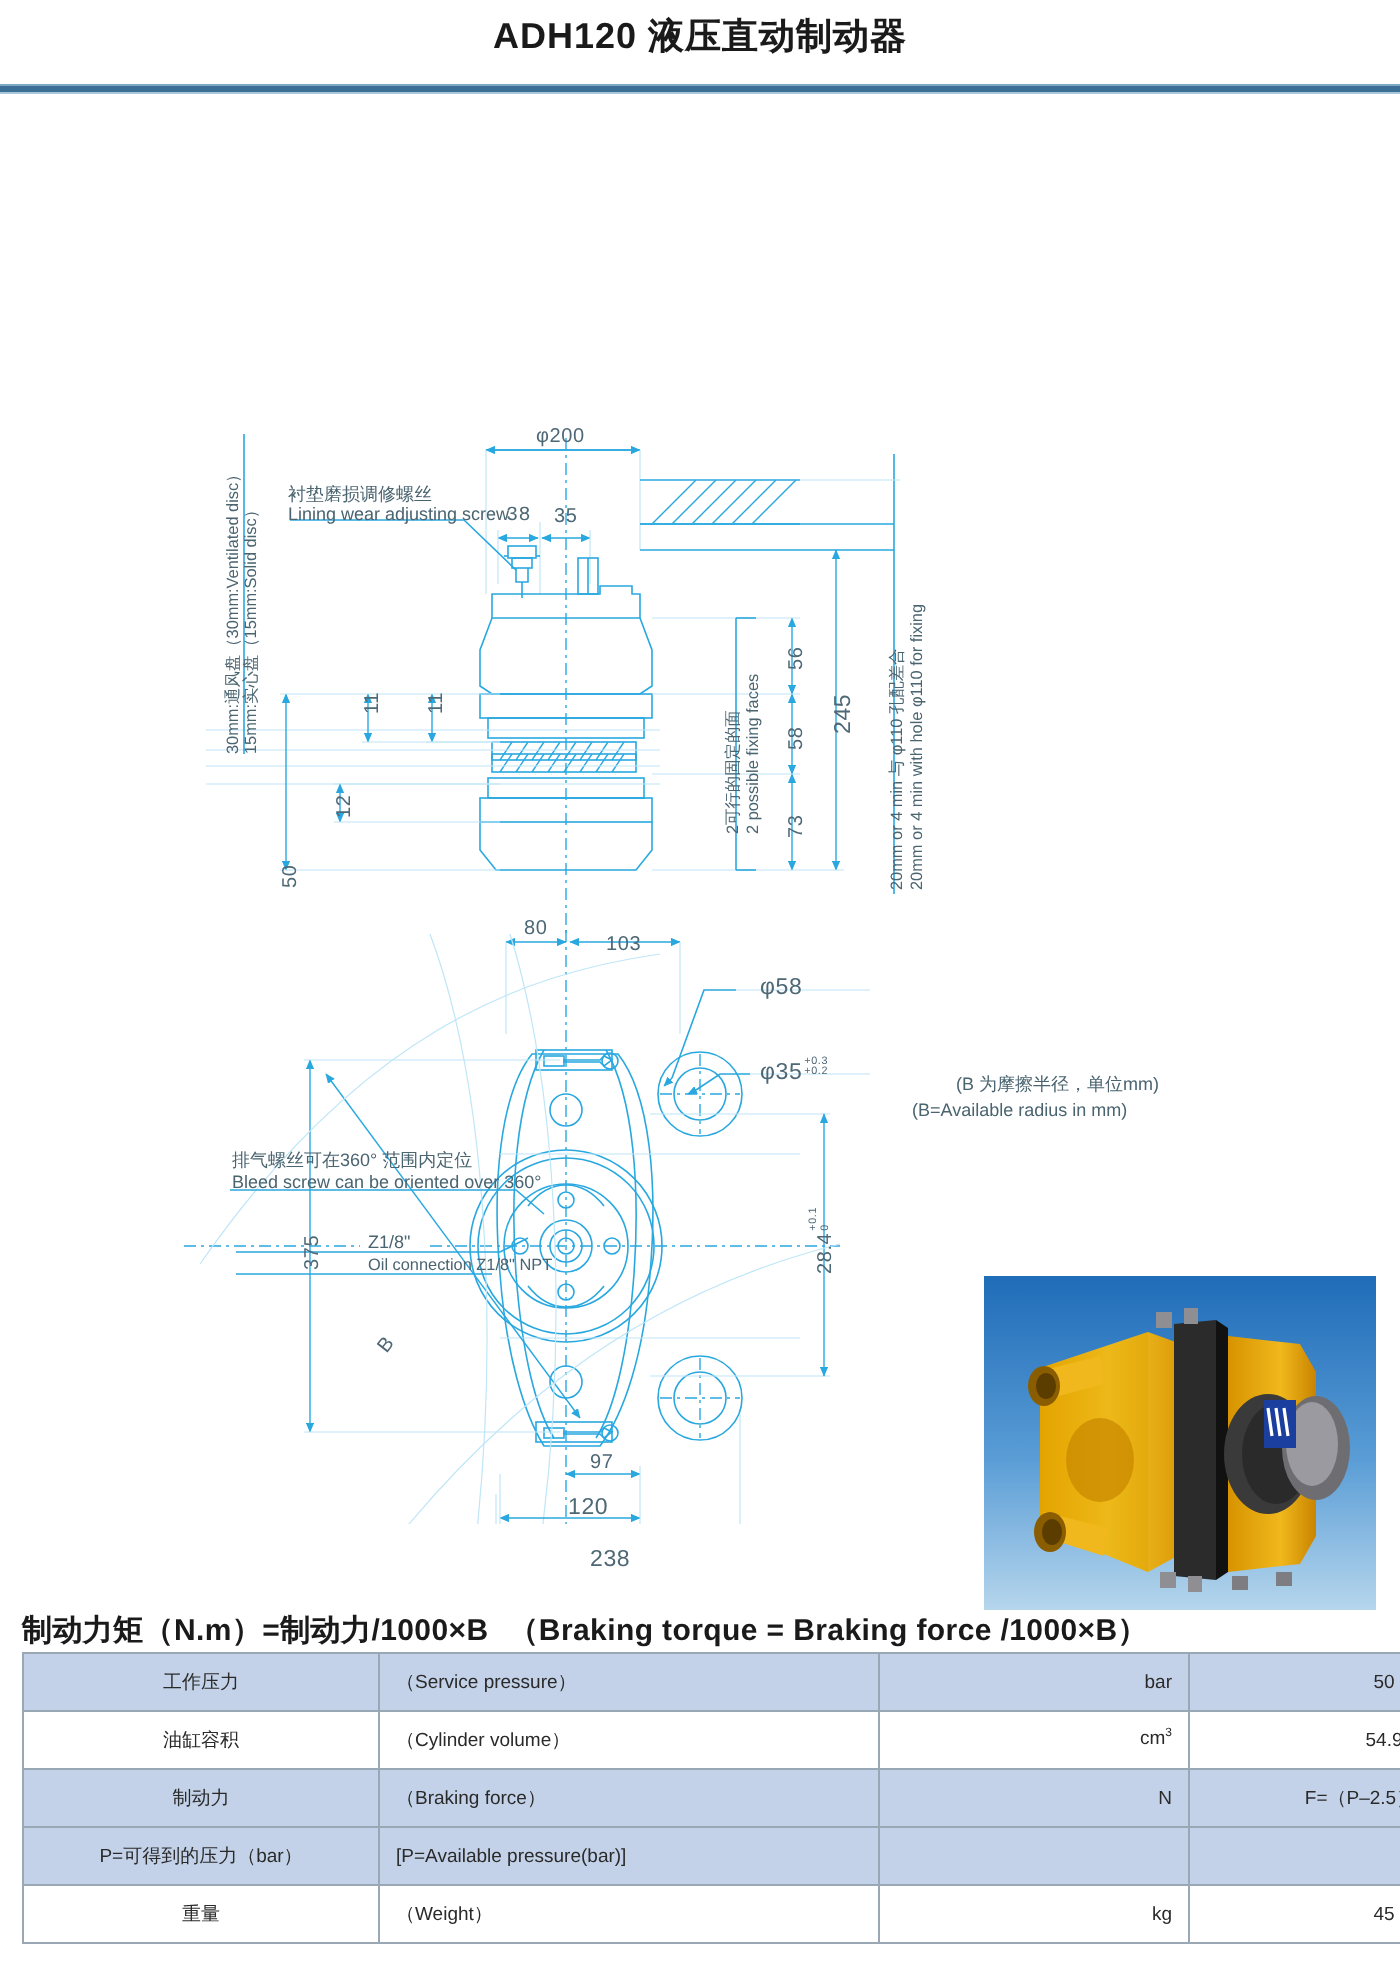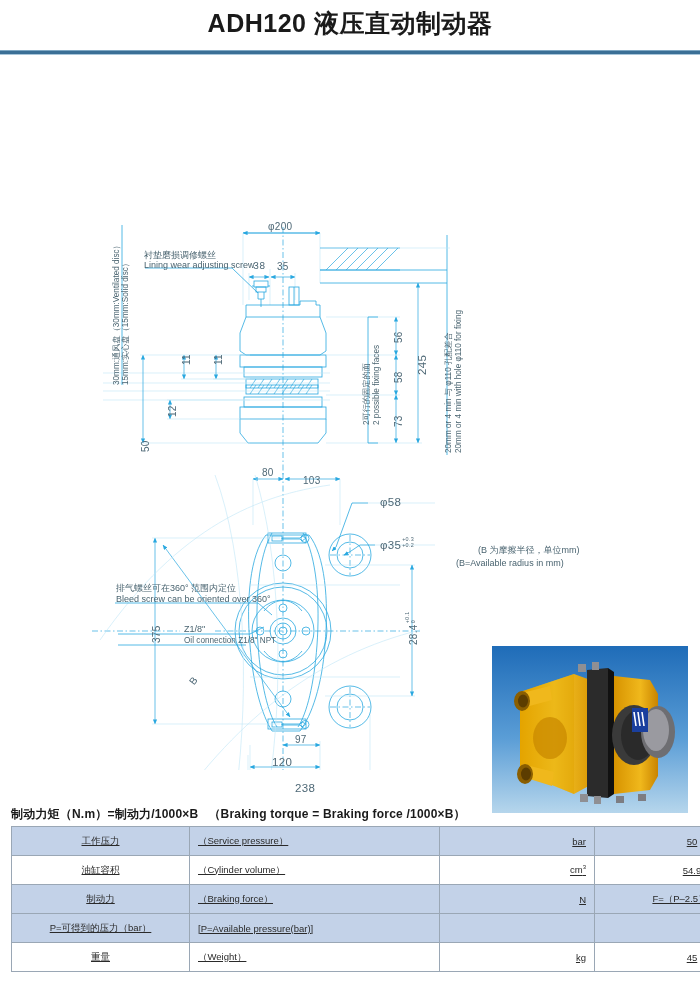--- a/index.html
+++ b/index.html
@@ -14,21 +14,21 @@
     color: #231f20;
     overflow: hidden;
   }
 
   
   .page-header {
     padding-top: 8px;
     text-align: center;
   }
   .title-cn {
-    font-size: 25px;
+    font-size: 18px;
     font-weight: bold;
     letter-spacing: 0.5px;
     color: #1a1a1a;
     line-height: 1.2;
   }
   .title-en {
     font-size: 13.5px;
     font-weight: bold;
     letter-spacing: 0.6px;
     color: #1a1a1a;
@@ -84,42 +84,41 @@
     left: 492px; top: 591px;
     width: 196px; height: 167px;
     background: linear-gradient(to bottom, #2a74bd 0%, #4a93d2 45%, #9fc9e8 100%);
     overflow: hidden;
   }
 
   
   .formula {
     position: absolute;
     left: 11px; top: 806px;
-    font-size: 12px;
+    font-size: 15px;
     font-weight: bold;
     color: #1a1a1a;
     letter-spacing: 0.2px;
   }
   .formula .sp { display: inline-block; width: 10px; }
 
   
   .spec-table {
     position: absolute;
     left: 11px; top: 826px;
     width: 678px;
     border-collapse: collapse;
     table-layout: fixed;
   }
   .spec-table td {
     border: 1px solid #9aa7b5;
     height: 29px;
     font-size: 9.5px;
     color: #2a2a2a;
     padding: 0 8px;
-    text-decoration: underline;
   }
   .spec-table tr.shaded td { background: #c3d2e8; }
   .spec-table tr.plain td { background: #ffffff; }
   .c-cn   { width: 178px; text-align: center; }
   .c-en   { width: 250px; text-align: left; padding-left: 6px; }
   .c-unit { width: 155px; text-align: right; padding-right: 14px; }
   .c-val  { width: 195px; text-align: center; }
   .c-val-b{ border-left: 1px solid #6f7f90 !important; }
   sup.u { font-size: 6px; vertical-align: super; }
 </style>
@@ -441,21 +440,21 @@
     </span>
   </div>
 
   <div class="dwg-txt note-lg" style="left:116px; top:528px;">排气螺丝可在360°  范围内定位</div>
   <div class="dwg-txt note-lg" style="left:116px; top:539px;text-align:right;">Bleed screw can be oriented over 360°</div>
 
   <div class="dwg-txt note-lg" style="left:184px; top:569px;">Z1/8"</div>
   <div class="dwg-txt note" style="left:184px; top:581px;">Oil connection Z1/8" NPT</div>
 
   <div class="dwg-txt dim" style="left:295px; top:679px;">97</div>
-  <div class="dwg-txt dim-lg" style="left:272px; top:700px;">120</div>
+  <div class="dwg-txt dim-lg" style="left:284px; top:700px;">120</div>
   <div class="dwg-txt dim-lg" style="left:295px; top:726px;">238</div>
 
   <div class="product-photo">
     <svg width="196" height="167" viewBox="0 0 196 167">
       <defs>
         <linearGradient id="bg" x1="0" y1="0" x2="0" y2="1">
           <stop offset="0%" stop-color="#1f6cb8"></stop>
           <stop offset="55%" stop-color="#5a9dd6"></stop>
           <stop offset="100%" stop-color="#b6d6ec"></stop>
         </linearGradient>

